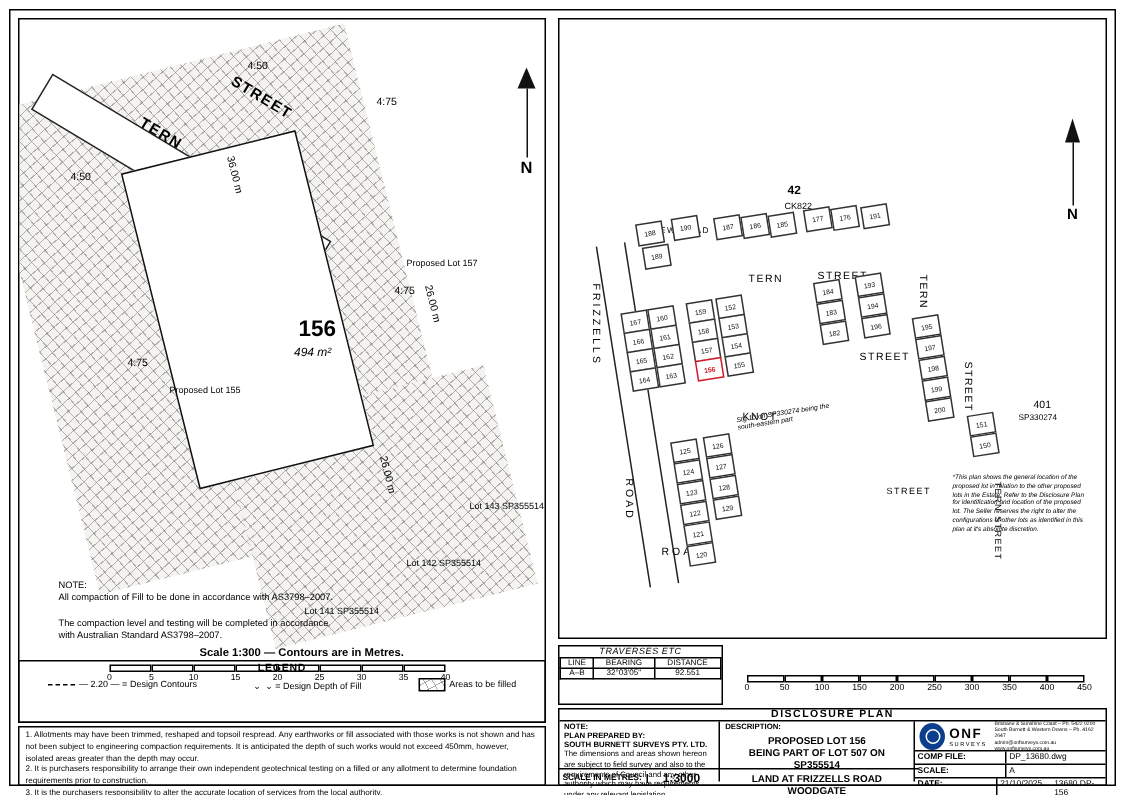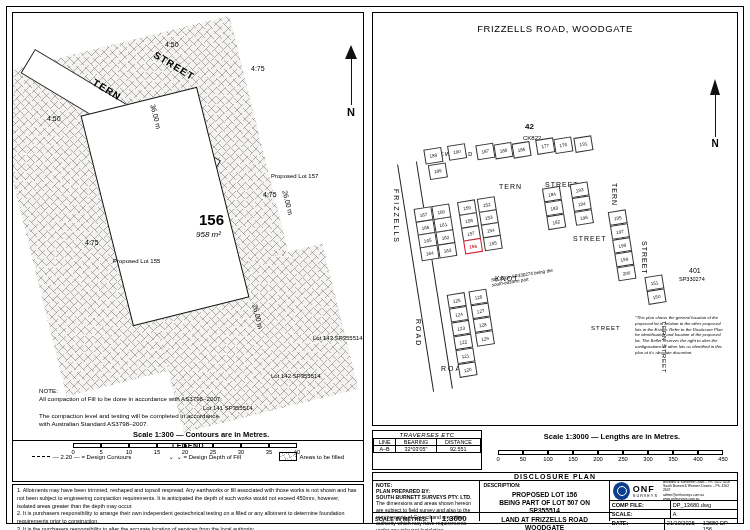--- a/index.html
+++ b/index.html
@@ -106,21 +106,21 @@
       <div class="txt b" style="left:78px;top:72px;font-size:10px;letter-spacing:1px;transform:rotate(31deg);">TERN</div>
       <div class="txt b" style="left:138px;top:48px;font-size:10px;letter-spacing:1px;transform:rotate(31deg);">STREET</div>
 
       <div class="txt" style="left:152px;top:28px;">4:50</div>
       <div class="txt" style="left:34px;top:102px;">4:50</div>
       <div class="txt" style="left:238px;top:52px;">4:75</div>
       <div class="txt" style="left:72px;top:226px;">4:75</div>
       <div class="txt" style="left:250px;top:178px;">4:75</div>
 
       <div class="lotno" style="left:186px;top:198px;font-size:15px;">156</div>
-      <div class="txt" style="left:183px;top:218px;font-size:8px;font-style:italic;">958 m²</div>
+      <div class="txt" style="left:183px;top:218px;font-size:8px;font-style:italic;">494 m²</div>
 
       <div class="txt" style="left:258px;top:160px;font-size:6px;">Proposed Lot 157</div>
       <div class="txt" style="left:100px;top:245px;font-size:6px;">Proposed Lot 155</div>
       <div class="txt" style="left:300px;top:322px;font-size:6px;">Lot 143 SP355514</div>
       <div class="txt" style="left:258px;top:360px;font-size:6px;">Lot 142 SP355514</div>
       <div class="txt" style="left:190px;top:392px;font-size:6px;">Lot 141 SP355514</div>
       <div class="txt" style="left:262px;top:186px;transform:rotate(76deg);">26.00 m</div>
       <div class="txt" style="left:232px;top:300px;transform:rotate(76deg);">26.00 m</div>
       <div class="txt" style="left:130px;top:100px;transform:rotate(76deg);">36.00 m</div>
 
@@ -180,21 +180,20 @@
 
   <div class="panel" id="notes-box">
     <div class="notes-text">1. Allotments may have been trimmed, reshaped and topsoil respread. Any earthworks or fill associated with those works is not shown and has not been subject to engineering compaction requirements. It is anticipated the depth of such works would not exceed 450mm, however, isolated areas greater than the depth may occur.
 2. It is purchasers responsibility to arrange their own independent geotechnical testing on a filled or any allotment to determine foundation requirements prior to construction.
 3. It is the purchasers responsibility to alter the accurate location of services from the local authority.
 4. The dimensions and areas shown on this plan are subject to final council sealing approval and registration in the Department of Resources.</div>
   </div>
 
   <div class="panel" id="right-panel">
     <div id="loc-title">
-      <div class="t2">FRIZZELLS ROAD, WOODGATE</div>
     </div>
 
     <div class="north" style="right:14px;top:66px;width:16px;">
       <div class="arrowbody"></div>
       <div style="width:1px;height:42px;background:#111;margin:0 auto;"></div>
       <div class="nletter">N</div>
     </div>
 
     <div style="position:absolute;left:0;top:96px;width:100%;height:310px;">
 
@@ -296,21 +295,20 @@
       <tr>
         <td>A–B</td>
         <td>32°03'05"</td>
         <td>92.551</td>
       </tr>
     </tbody>
       </table>
   </div>
 
   <div id="right-scale">
-    <div style="font-size:7.5px;font-weight:bold;text-align:center;margin-top:2px;">Scale 1:3000 — Lengths are in Metres.</div>
     <div class="scalebar" style="left:12px;top:20px;">
       <div class="sbseg" style="width:25px;"></div>
         <div class="sbseg" style="width:25px;"></div>
       <div class="sbseg" style="width:25px;"></div>
         <div class="sbseg" style="width:25px;"></div>
       <div class="sbseg" style="width:25px;"></div>
         <div class="sbseg" style="width:25px;"></div>
       <div class="sbseg" style="width:25px;"></div>
         <div class="sbseg" style="width:25px;"></div>
       <div class="sbseg" style="width:25px;"></div>

